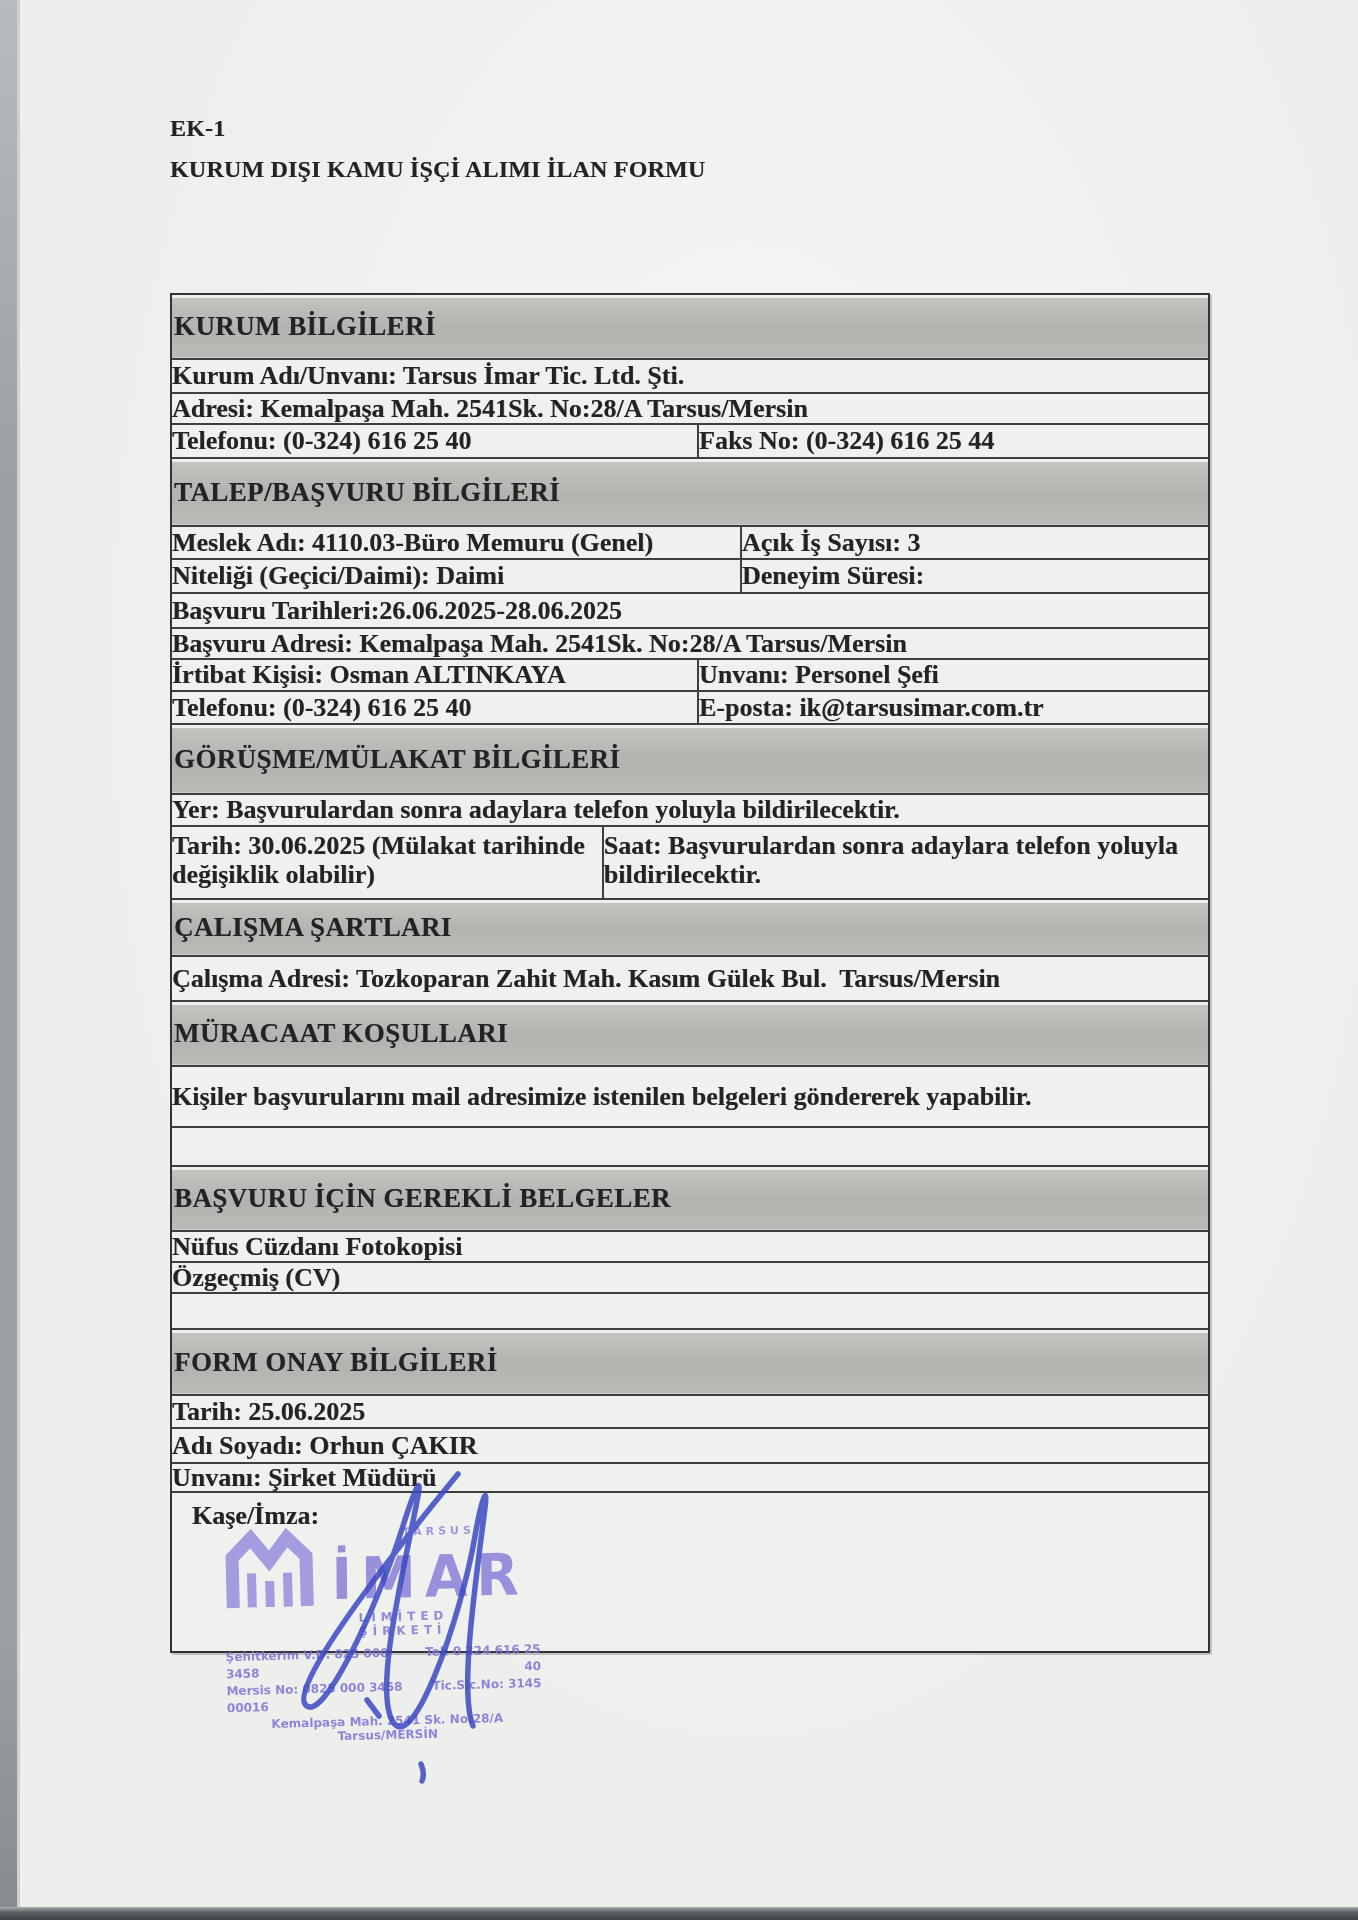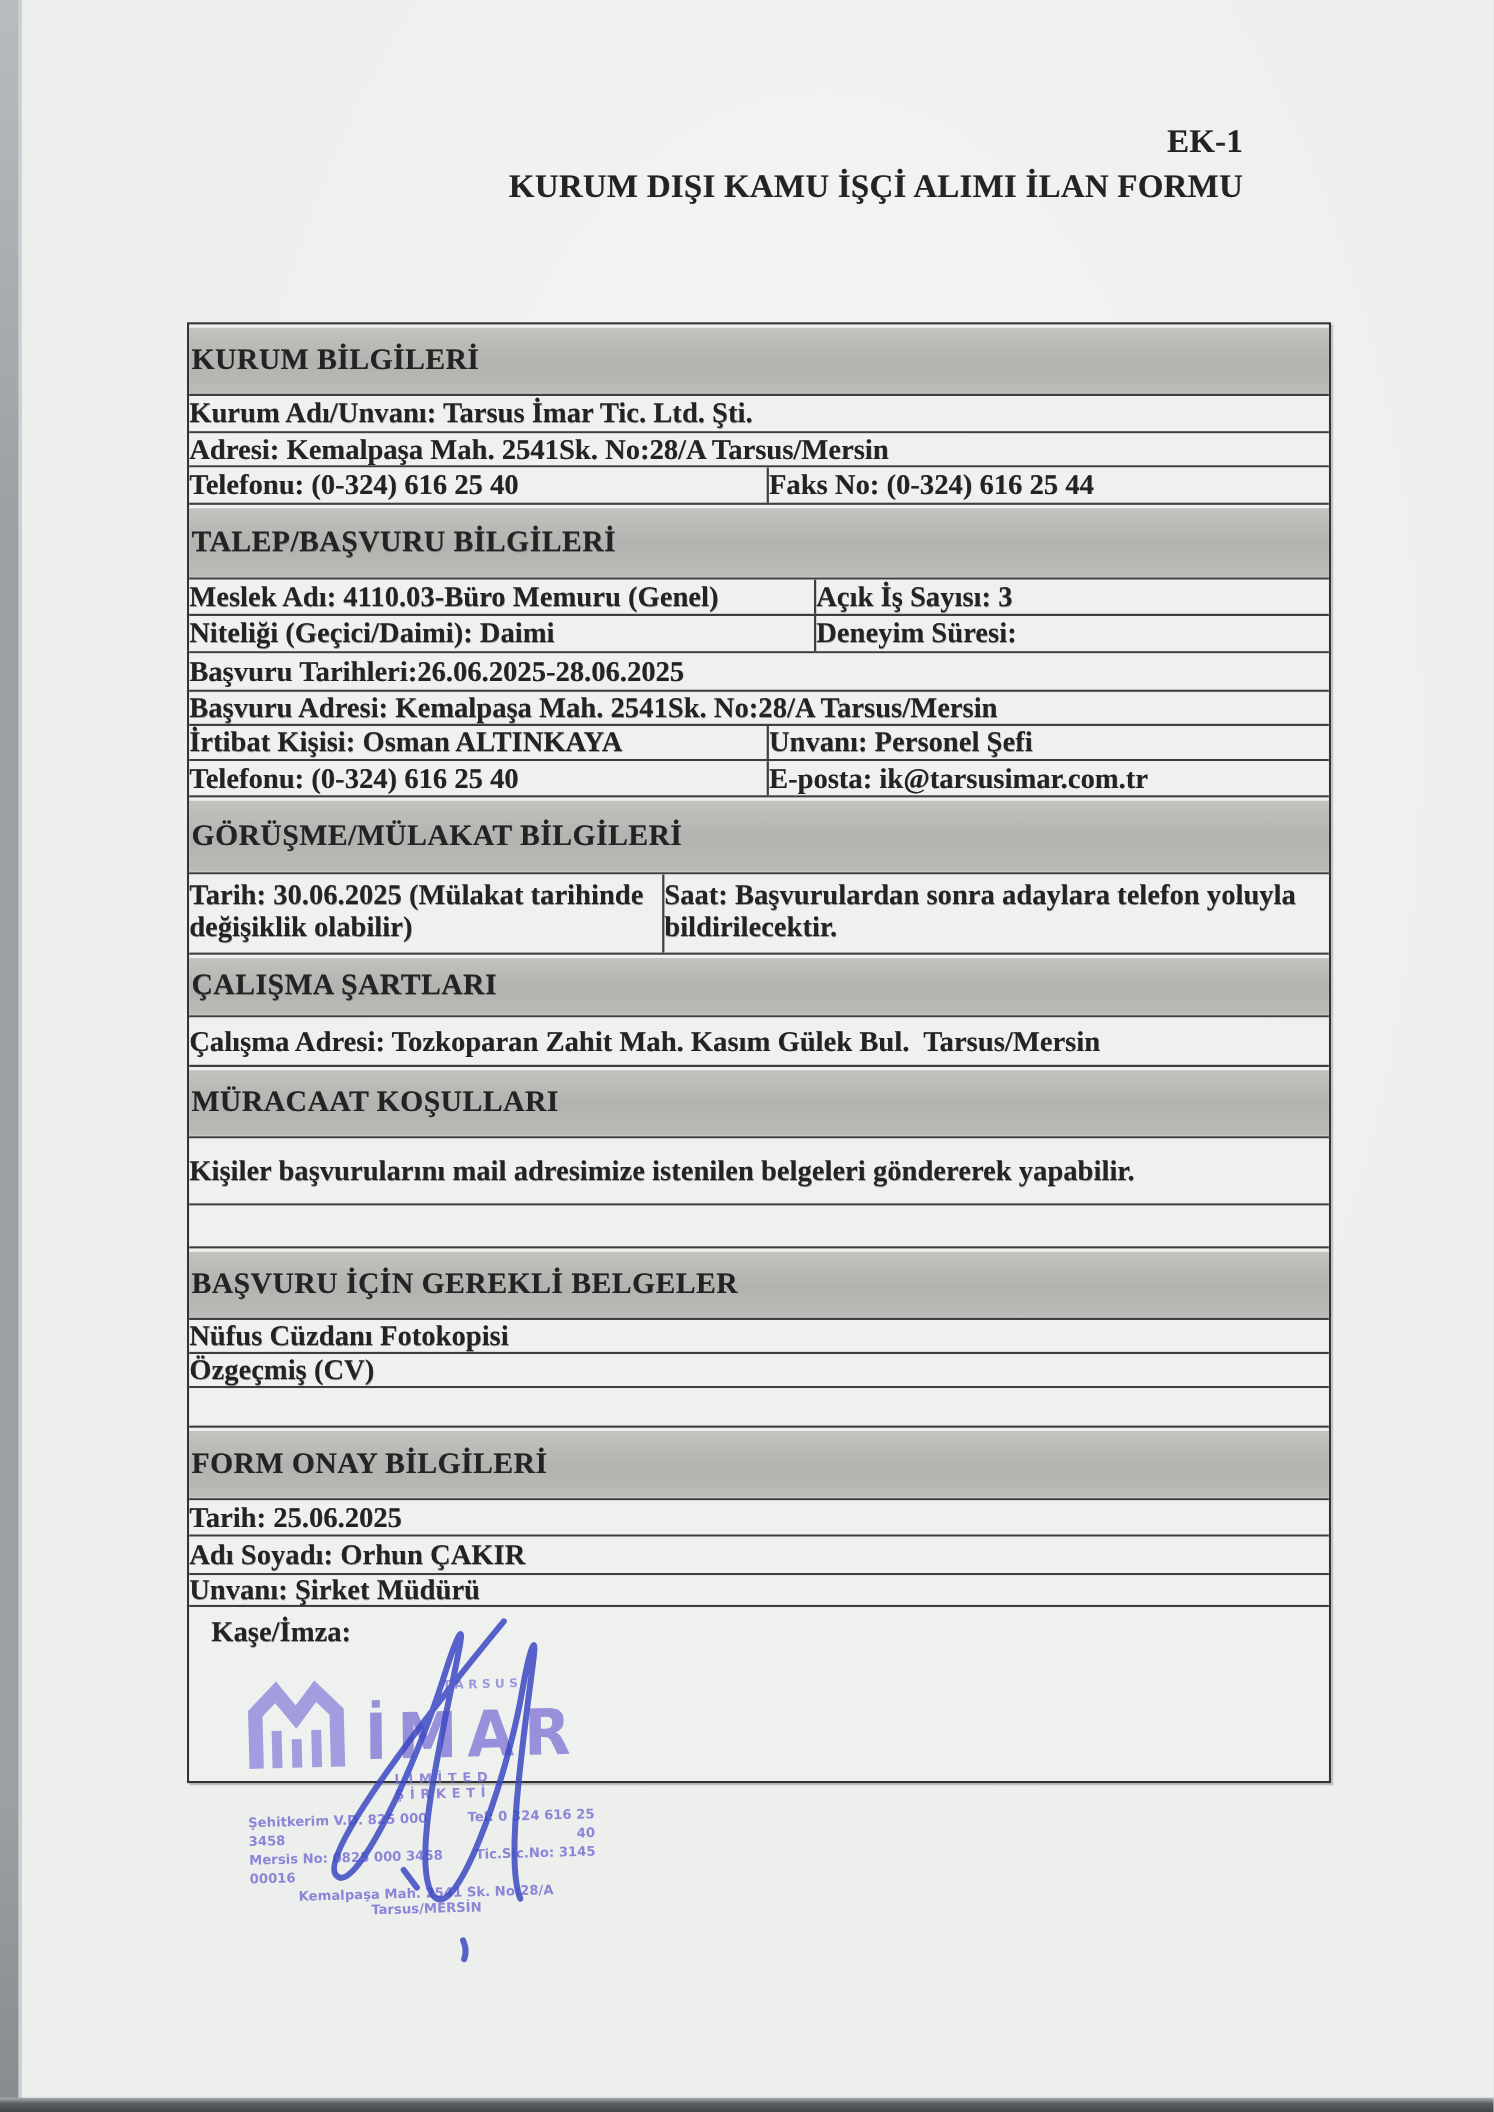--- a/index.html
+++ b/index.html
@@ -9,22 +9,22 @@
       radial-gradient(ellipse at 55% 35%, rgba(255,255,255,.45), rgba(255,255,255,0) 65%),
       #edefec;
     font-family:"Liberation Serif", serif;font-weight:700;color:#222325;
   }
   .edge-left{position:absolute;left:0;top:0;width:17px;height:100%;
     background:linear-gradient(180deg,#b7bcbf,#9aa0a4 25%,#9aa0a4 85%,#858b8f);}
   .edge-left2{position:absolute;left:17px;top:0;width:3px;height:100%;background:#cdd1d2;}
   .edge-bottom{position:absolute;left:0;bottom:0;width:100%;height:13px;
     background:linear-gradient(180deg,#aaafb2,#5a6064 40%,#3e4448);}
 
-  .title{position:absolute;left:170px;top:108px;width:960px;text-align:right;
-    font-size:30px;line-height:41px;letter-spacing:.2px;}
+  .title{position:absolute;left:170px;top:108px;width:960px;text-align:left;
+    font-size:24px;line-height:41px;letter-spacing:.2px;}
 
   .doc-table{position:absolute;left:170px;top:293px;width:1040px;box-sizing:border-box;
     border:2px solid #323436;display:flex;flex-direction:column;
     box-shadow:2px 2px 0 rgba(110,112,110,.35);}
   .doc-table, .title{text-shadow:.4px .4px .2px rgba(34,35,37,.4);}
 
   .row{box-sizing:border-box;border-bottom:2px solid #3c3e40;display:flex;flex:0 0 auto;background:#eff1ee;}
   .row.last{border-bottom:none;}
   .hd{align-items:center;padding-left:2px;font-size:27px;letter-spacing:.4px;
     background:linear-gradient(180deg,#c4c5c1,#b1b3af 55%,#babcb8);
@@ -100,20 +100,23 @@
       <div class="cell grow">Unvanı: Personel Şefi</div>
     </div>
     <div class="row" style="height:33px">
       <div class="cell left-a">Telefonu: (0-324) 616 25 40</div>
       <div class="cell grow">E-posta: ik@tarsusimar.com.tr</div>
     </div>
 
     <div class="row hd" style="height:70px">
         <span>GÖRÜŞME/MÜLAKAT BİLGİLERİ</span>
       </div>
+    <div class="row" style="height:32px">
+        <div class="cell grow">Yer: Başvurulardan sonra adaylara telefon yoluyla bildirilecektir.</div>
+      </div>
     <div class="row ml" style="height:73px">
       <div class="cell left-a">Tarih: 30.06.2025 (Mülakat tarihinde değişiklik olabilir)</div>
       <div class="cell grow">Saat: Başvurulardan sonra adaylara telefon yoluyla bildirilecektir.</div>
     </div>
 
     <div class="row hd" style="height:57px">
         <span>ÇALIŞMA ŞARTLARI</span>
       </div>
     <div class="row" style="height:45px">
         <div class="cell grow">Çalışma Adresi: Tozkoparan Zahit Mah. Kasım Gülek Bul.  Tarsus/Mersin</div>

